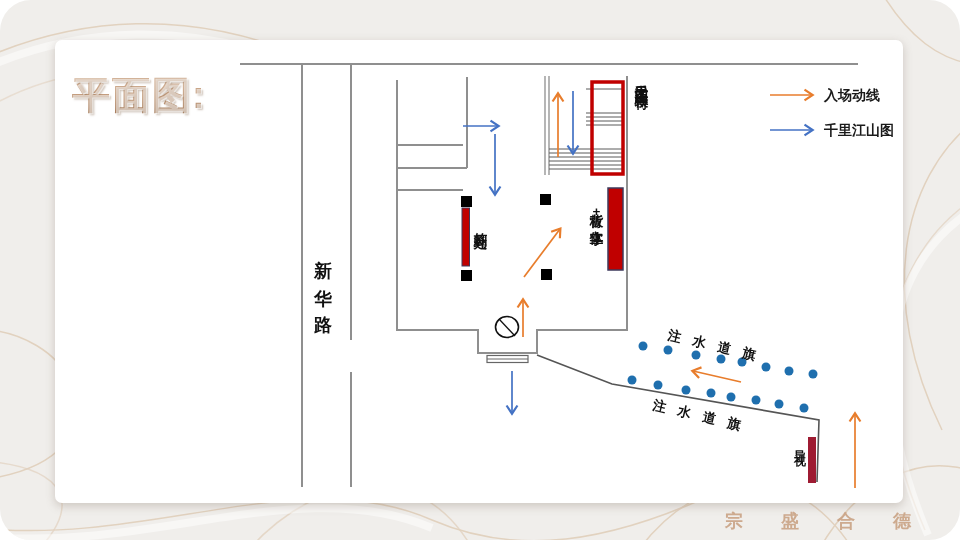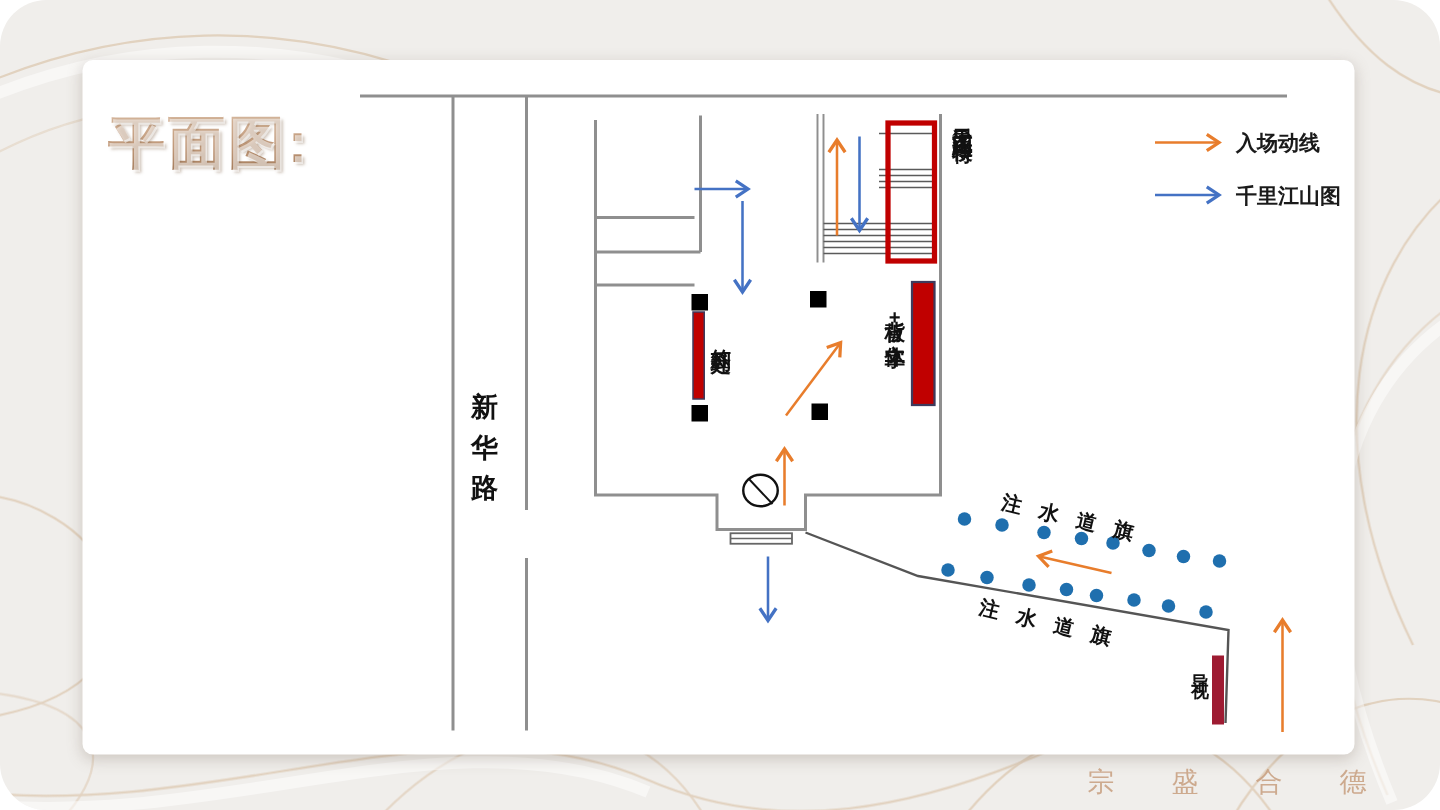--- a/index.html
+++ b/index.html
@@ -41,21 +41,21 @@
   .signin-label{left:471px;top:221px;font-size:13.5px;font-weight:700;letter-spacing:2px;}
   .signage-label{left:791px;top:440px;font-size:12px;font-weight:700;letter-spacing:4px;}
   .flag-label{
     font-family:"Liberation Serif",serif;font-size:13.5px;font-weight:700;
     letter-spacing:12px;white-space:nowrap;transform-origin:0 50%;transform:rotate(13.5deg);
   }
   .flag-top{left:668px;top:326px;}
   .flag-bottom{left:653px;top:396px;}
   .watermark{
     left:725px;top:509px;z-index:1;
-    font-family:"Liberation Serif",serif;font-size:18px;font-weight:400;
+    font-family:"Liberation Serif",serif;font-size:18px;font-weight:700;
     letter-spacing:38px;color:#C9A284;opacity:.9;
   }
 </style>
 </head>
 <body>
 
 <div class="stage">
 
   <svg class="bg-svg" width="960" height="540">
     <g fill="none" stroke="#DDC8B0" stroke-width="1.5" opacity="0.75">

